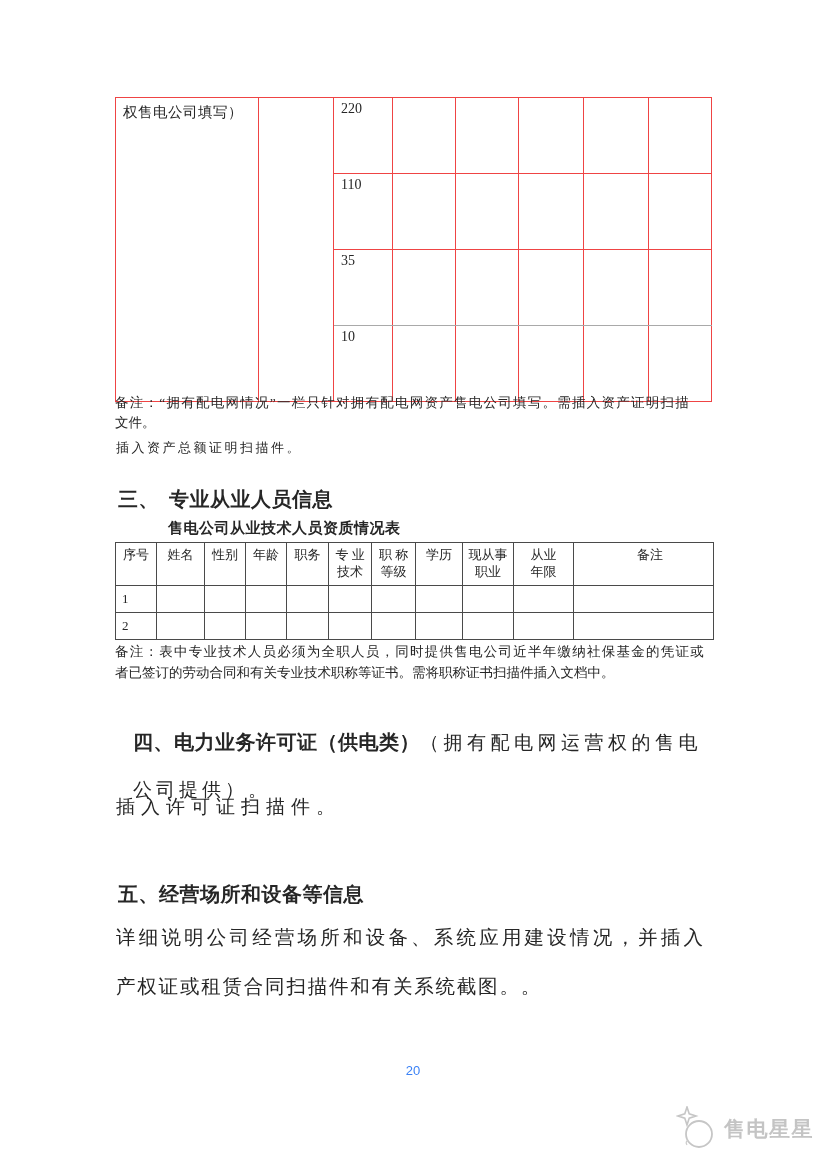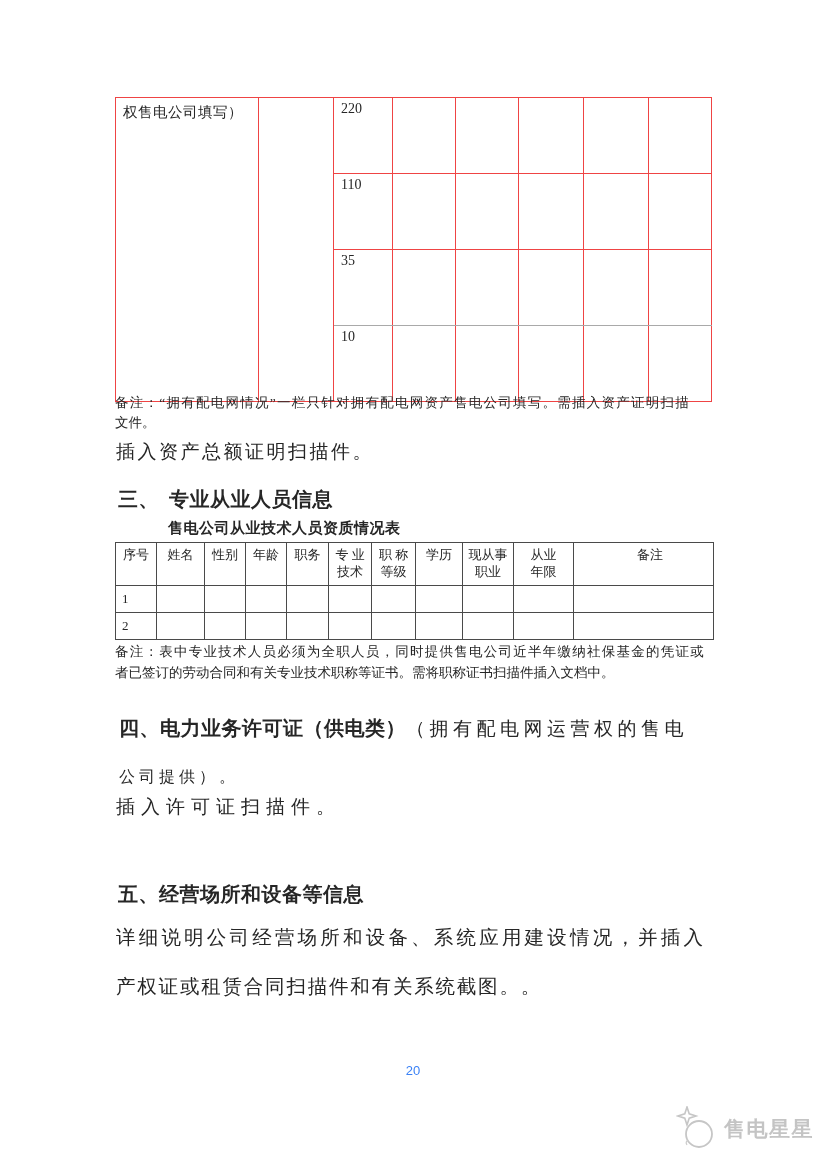--- a/index.html
+++ b/index.html
@@ -23,33 +23,33 @@
     overflow:hidden;
   }
   .t1 td.lbl{font-size:14.5px;letter-spacing:0.5px;padding:5px 6px 0 7px;}
   .t1 tr.lb td{border-bottom-color:#a9a9a9;}
   .t1 tr.lt td{border-top-color:#a9a9a9;}
   
   .note{position:absolute;left:115px;width:612px;font-size:13.5px;line-height:20px;margin:0;}
   .note .wide{letter-spacing:1.25px;text-align:right;}
   
   .bodyp{position:absolute;left:116px;margin:0;white-space:nowrap;}
-  #para-asset{top:439px;font-size:19px;letter-spacing:2.5px;}
+  #para-asset{top:439px;font-size:13px;letter-spacing:2.5px;}
   #para-license{top:794px;font-size:19px;letter-spacing:6px;}
   
   .h2{position:absolute;left:116px;margin:2px;font-size:20px;font-weight:bold;letter-spacing:0.5px;white-space:nowrap;}
   #h-sec3{top:484px;}
   #h-sec3 .num{margin-right:10px;}
   #h-sec5{top:879px;}
   #t2-title{position:absolute;left:168px;top:519px;margin:0;font-size:15px;font-weight:bold;letter-spacing:0.5px;white-space:nowrap;}
   
-  #h-sec4{position:absolute;left:116px;top:702px;width:604px;margin:3px;font-size:20px;line-height:46px;}
+  #h-sec4{position:absolute;left:116px;top:702px;width:604px;margin:17px;font-size:20px;line-height:46px;}
   #h-sec4 .b{font-weight:bold;letter-spacing:0.5px;}
   #h-sec4 .r1{font-size:19px;letter-spacing:4.5px;font-weight:normal;}
-  #h-sec4 .r2{font-size:16px;letter-spacing:4px;font-weight:normal;}
+  #h-sec4 .r2{font-size:19px;letter-spacing:4px;font-weight:normal;}
   
   .t2wrap{position:absolute;left:115px;top:542px;width:598px;}
   table.t2{border-collapse:collapse;table-layout:fixed;width:598px;}
   .t2 th{
     border:1px solid #4a4a4a;
     font-weight:normal;
     font-size:13px;
     vertical-align:top;
     padding:3px 1px;
     height:36px;

